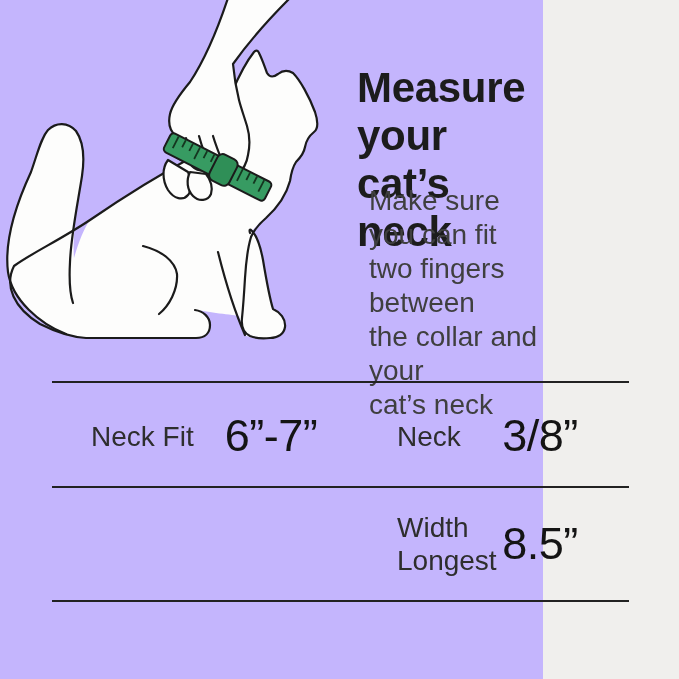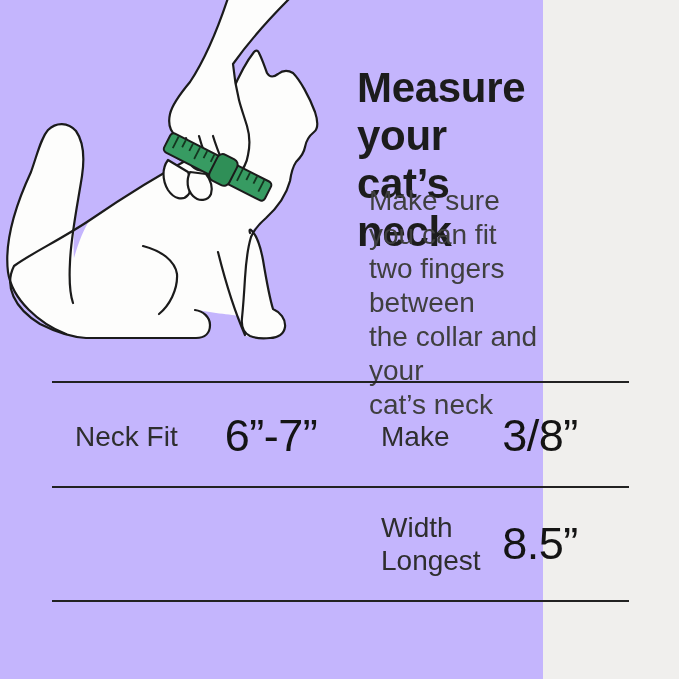--- a/index.html
+++ b/index.html
@@ -29,21 +29,21 @@
 
   
   .rule{position:absolute;left:52px;width:577px;height:2px;background:#222;}
   .rule.r1{top:381px;}
   .rule.r2{top:486px;}
   .rule.r3{top:600px;}
 
   .cell{position:absolute;transform:translateY(-50%);}
   .spec-label{
     font-size:28px;color:#2e2e2e;font-weight:400;
-    white-space:pre-line;line-height:33px;
+    white-space:pre-line;line-height:33px;margin-left:16px;
   }
   .spec-value{
     font-size:45px;font-weight:400;color:#141414;
     width:200px;text-align:center;letter-spacing:-0.5px;
   }
   .col-label1{left:75px;}
   .col-value1{left:171px;}
   .col-label2{left:381px;}
   .col-value2{left:440px;}
   .row1{top:436px;}
@@ -151,20 +151,20 @@
 two fingers between
 the collar and your
 cat’s neck</div>
 
   <div class="rule r1"></div>
   <div class="rule r2"></div>
   <div class="rule r3"></div>
 
   <div class="cell row1 col-label1 spec-label">Neck Fit</div>
   <div class="cell row1 col-value1 spec-value">6”-7”</div>
-  <div class="cell row1 col-label2 spec-label">Make</div>
+  <div class="cell row1 col-label2 spec-label">Neck</div>
   <div class="cell row1 col-value2 spec-value">3/8”</div>
 
   <div class="cell row2 col-label2 spec-label">Width
 Longest</div>
   <div class="cell row2 col-value2 spec-value">8.5”</div>
 
 </div>
 
 </body></html>

